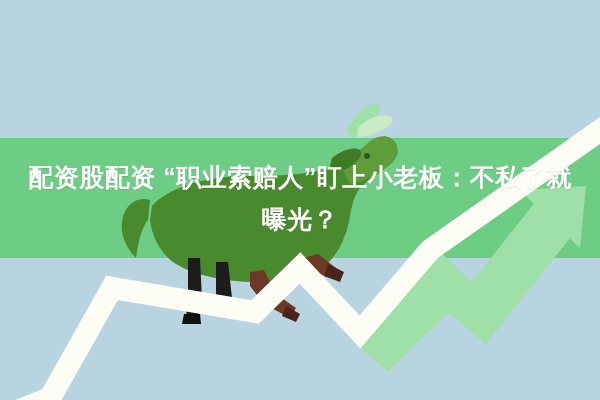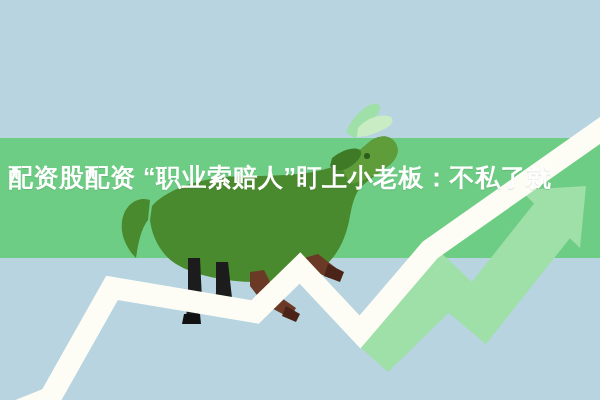--- a/index.html
+++ b/index.html
@@ -10,21 +10,21 @@
   }
   #stage{position:relative;width:600px;height:400px;overflow:hidden;background:#b8d4e0;}
   .layer{position:absolute;left:0;top:0;width:600px;height:400px;}
   svg.layer{display:block;}
 
   #headline{
     position:absolute;
     left:0;right:0;
     top:156px;
     z-index:40;
-    text-align:left;
+    text-align:center;
     color:#ffffff;
     font-size:25px;
     font-weight:bold;
     line-height:42px;
     letter-spacing:0.5px;
     padding:0 8px;
     box-sizing:border-box;
     white-space:pre-wrap;
     text-shadow:0 1px 1px rgba(60,90,60,.18);
   }
@@ -84,15 +84,15 @@
     <path d="M286,306 L300,314 L296,322 L282,316 Z" fill="#4a2418"></path>
 
     <path d="M304,258 L318,254 L336,268 L330,278 L310,270 Z" fill="#6b3a27"></path>
     <path d="M328,264 L344,272 L340,282 L324,276 Z" fill="#4a2418"></path>
   </svg>
 
   <svg class="layer" viewBox="0 0 600 400" preserveAspectRatio="none" style="z-index:30;">
     <polyline points="0,418 50,398 112,288 255,312 300,268 360,332 430,250 612,122" fill="none" stroke="#fdfdf6" stroke-width="22" stroke-linejoin="miter" stroke-linecap="butt"></polyline>
   </svg>
 
-  <div id="headline"><span>配资股配资 “职业索赔人”盯上小老板：不私了就</span><br></div>
+  <div id="headline"><span>配资股配资 “职业索赔人”盯上小老板：不私了就</span><br><span>曝光？</span></div>
 
 </div>
 
 </body></html>

